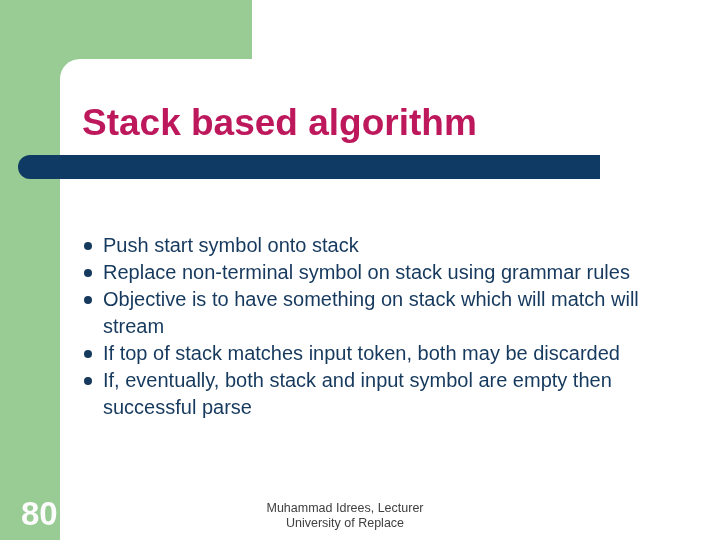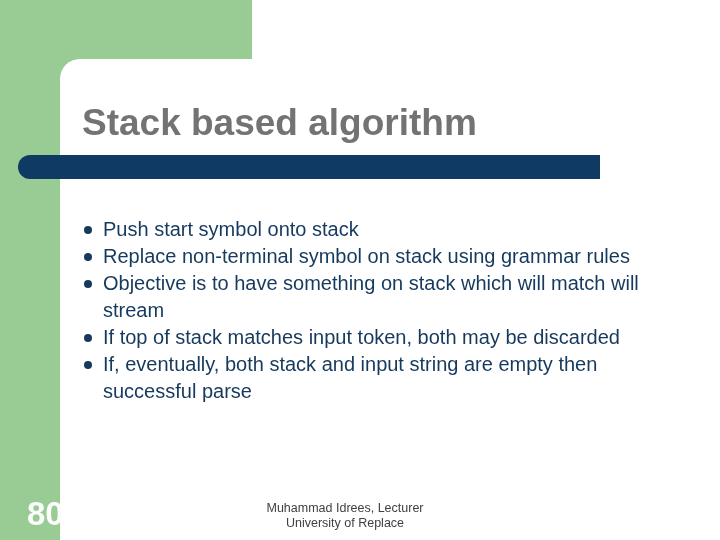--- a/index.html
+++ b/index.html
@@ -25,53 +25,53 @@
     width: 660px; height: 481px;
     background: #ffffff;
     border-top-left-radius: 20px;
   }
   .slide-title {
     position: absolute;
     left: 82px; top: 103px;
     font-size: 37px;
     line-height: 40px;
     font-weight: bold;
-    color: #737373;
+    color: #be185d;
     letter-spacing: 0px;
     white-space: nowrap;
   }
   
   .title-bar {
     position: absolute;
     left: 18px; top: 155px;
     width: 582px; height: 24px;
     background: #0E3A64;
     border-radius: 12px 0 0 12px;
   }
   .bullets {
     position: absolute;
-    left: 84px; top: 216px;
+    left: 84px; top: 232px;
     width: 608px;
   }
   .bullet-item { display: flex; align-items: flex-start; }
   .bullet-dot {
     flex: none;
     width: 8px; height: 8px;
     border-radius: 50%;
     background: #16395E;
     margin: 10px 11px 0 0;
   }
   .bullet-text {
     font-size: 20px;
     line-height: 27px;
     color: #16395E;
   }
   .page-number {
     position: absolute;
-    left: 27px; top: 497px;
+    left: 21px; top: 497px;
     font-size: 33px;
     line-height: 34px;
     font-weight: bold;
     color: #FCFCFC;
   }
   .footer {
     position: absolute;
     left: 145px; top: 501px;
     width: 400px;
     text-align: center;
@@ -105,21 +105,21 @@
     <div class="bullet-item">
       <span class="bullet-dot"></span>
       <span class="bullet-text">Objective is to have something on stack which will match will stream</span>
     </div>
     <div class="bullet-item">
       <span class="bullet-dot"></span>
       <span class="bullet-text">If top of stack matches input token, both may be discarded</span>
     </div>
     <div class="bullet-item">
       <span class="bullet-dot"></span>
-      <span class="bullet-text">If, eventually, both stack and input string are empty then successful parse</span>
+      <span class="bullet-text">If, eventually, both stack and input symbol are empty then successful parse</span>
     </div>
   </div>
 
   <div class="page-number">80</div>
 
   <div class="footer">
     <div>Muhammad Idrees, Lecturer</div>
     <div>University of Replace</div>
   </div>
 

